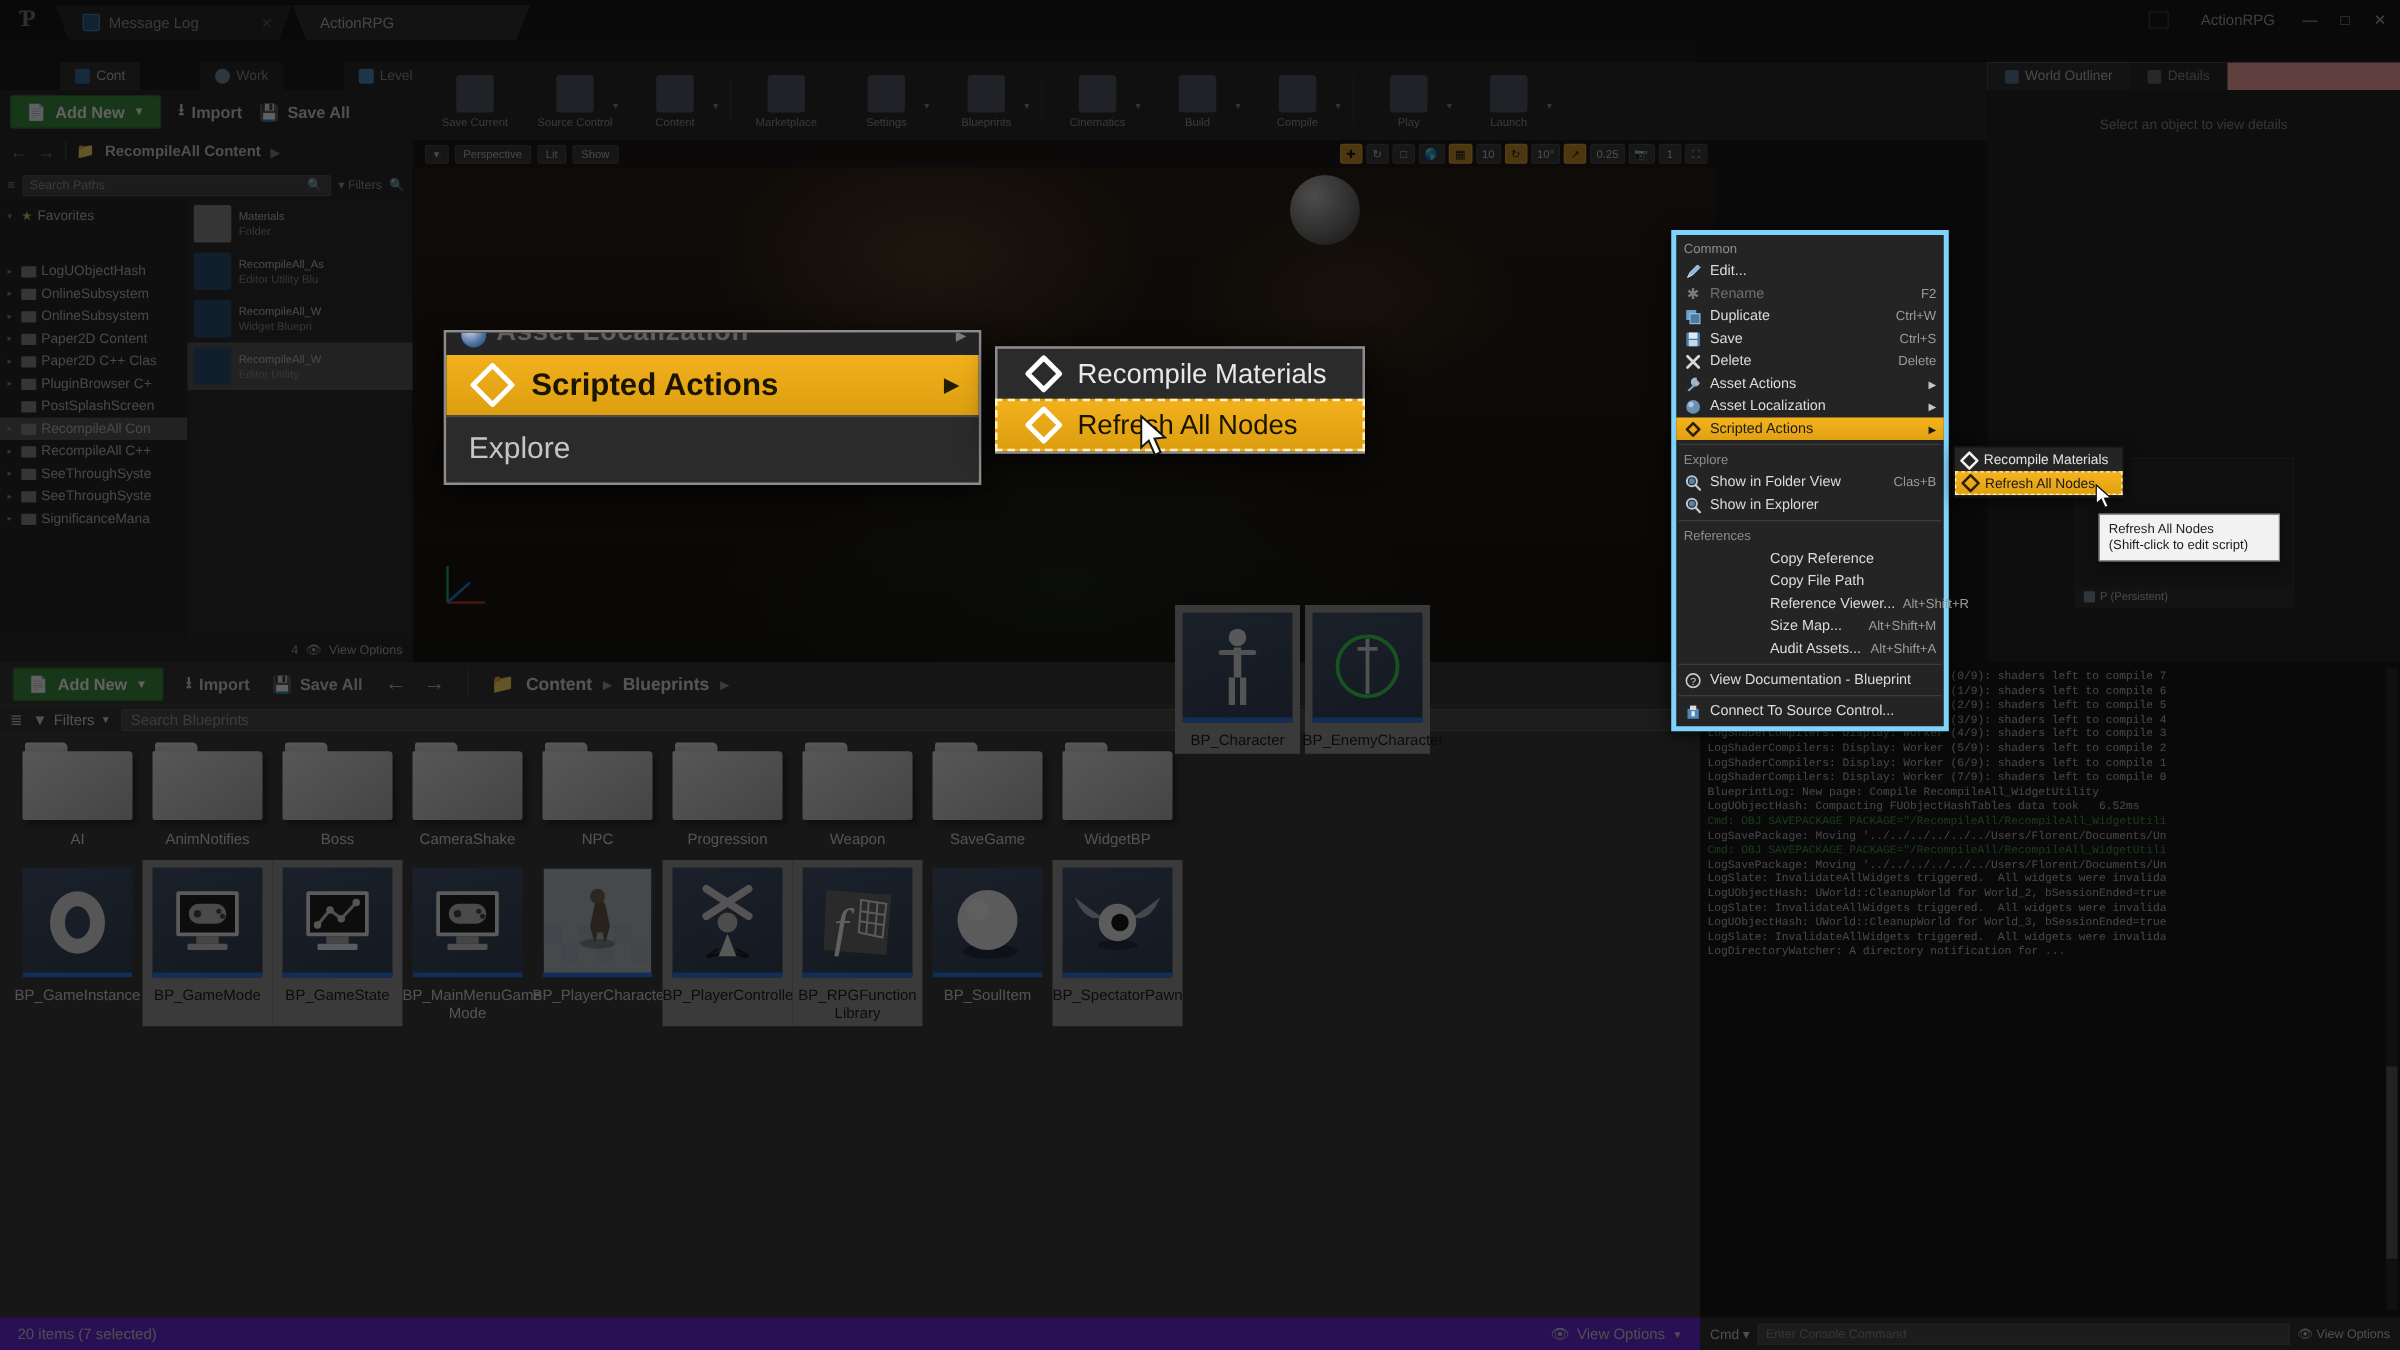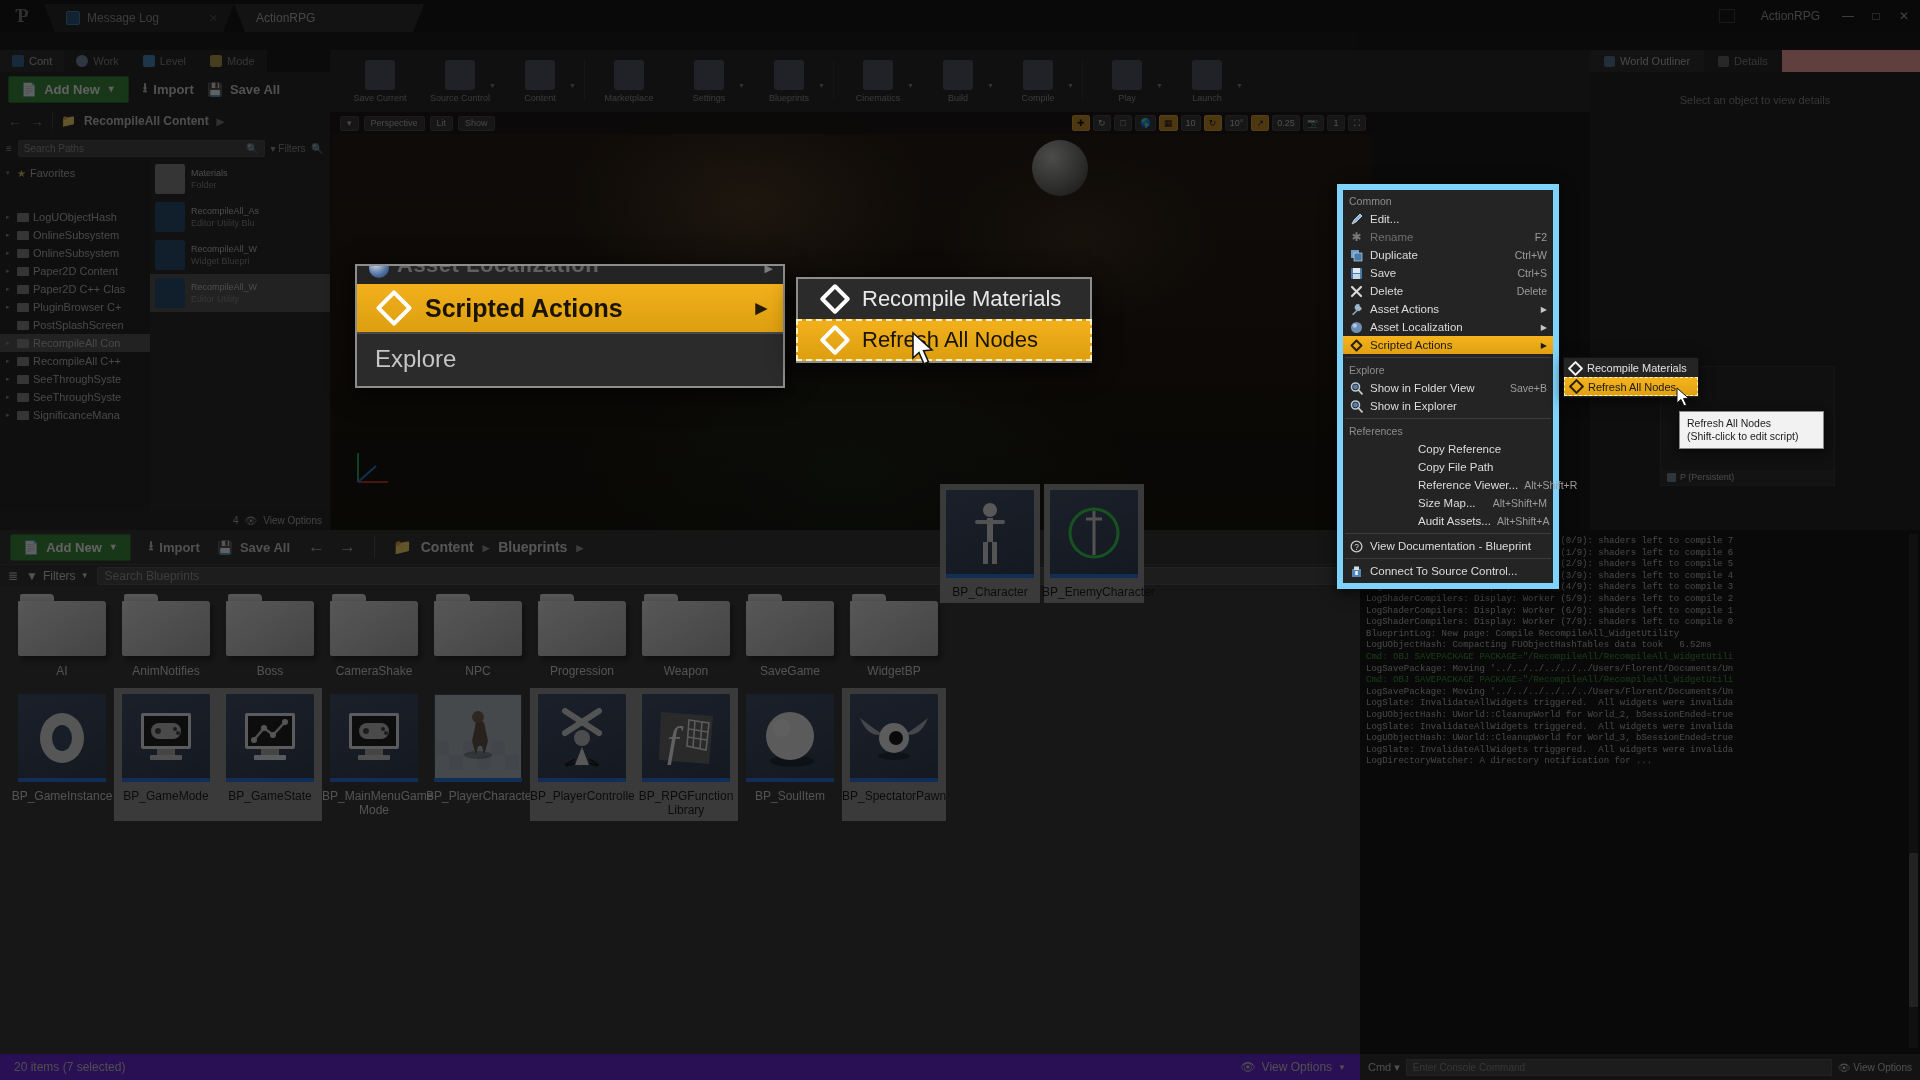--- a/index.html
+++ b/index.html
@@ -46,21 +46,21 @@
   }
   .menubar .mi { color:#a8a8a8; font-size:11px; padding:0 11px;margin-top:48px; }
   .dimoverlay {
     position:absolute; left:0; top:0; width:1920px; height:1080px;
     background:rgba(0,0,0,0.62); pointer-events:none; z-index:30;
   }
 
   
   .cb-top { position:absolute; left:0; top:50px; width:330px; height:480px; background:#262626; }
   .cb-tabs { display:flex; height:22px; background:#1f1f1f; }
-  .cb-tab { display:flex;align-items:center;gap:5px;padding:0 12px;font-size:11px;color:#8e8e8e;background:#2b2b2b;height:22px;}
+  .cb-tab { display:flex;align-items:center;gap:5px;padding:0 12px;font-size:11px;color:#8e8e8e;background:#2b2b2b;height:22px;margin-left:48px;}
   .cb-tab.sel { background:#343434; color:#bdbdbd; }
   .cb-tab .ci { width:12px;height:12px;border-radius:2px;}
   .toolrow {
     display:flex; align-items:center; gap:14px; height:34px; padding:0 8px; background:#2b2b2b;
   }
   .btn-addnew {
     background:#3f8f3f; border:1px solid #2f6f2f; color:#fff; font-size:13px; font-weight:bold;
     padding:5px 12px; display:flex; align-items:center; gap:7px; border-radius:2px;
   }
   .tool-lbl { color:#d2d2d2; font-size:13px; font-weight:bold; display:flex; align-items:center; gap:6px; }
@@ -171,21 +171,21 @@
   .log-lines .g { color:#3fa03f; }
   .log-foot { position:absolute; left:0; bottom:0; width:560px; height:26px; background:#333; display:flex; align-items:center; gap:6px; padding:0 8px;}
   .log-foot .cmd-lbl { color:#cfcfcf; font-size:11px;}
   .log-foot .cmd-in { flex:1; height:17px; background:#4a4a4a; border:1px solid #585858; color:#8f8f8f; font-size:10px; display:flex; align-items:center; padding:0 6px;}
   .log-scroll { position:absolute; right:2px; top:4px; width:9px; bottom:32px; background:#2a2a2a;}
   .log-scroll .thumb{position:absolute; left:0; width:9px; top:62%; height:30%; background:#5a5a5a; border-radius:1px;}
 
   
   .ctxmenu {
     position:absolute; left:1337px; top:184px; width:222px;
-    background:#242424; border:6px solid #7dd3fc; z-index:60;
+    background:#242424; border:4px solid #7dd3fc; z-index:60;
     box-shadow: 0 3px 14px rgba(0,0,0,.7); padding:2px 0 3px;
   }
   .ctx-head { color:#8d8d8d; font-size:10.5px; padding:3px 0 3px 6px; }
   .ctx-item { display:flex; align-items:center; height:18px; padding:0 6px 0 6px; color:#dcdcdc; font-size:11.5px; gap:6px; }
   .ctx-item.disabled { color:#6f6f6f; }
   .ctx-item.hl { background:linear-gradient(to bottom,#f5b41d,#e0a012); color:#1a1a1a; }
   .ctx-item .ic { width:15px; height:14px; flex:0 0 auto; display:flex; align-items:center; justify-content:center; font-size:11px;}
   .ctx-item .lbl { flex:1; white-space:nowrap; }
   .ctx-item .acc { color:#9c9c9c; font-size:10.5px; }
   .ctx-item .sub-arrow { color:#c5c5c5; font-size:8px; margin-left:4px;}
@@ -915,21 +915,21 @@
       <div class="ctx-head">Explore</div>
       <div class="ctx-item">
         <span class="ic">
           <svg width="13" height="13" viewBox="0 0 13 13">
             <circle cx="5.5" cy="5" r="4" fill="none" stroke="#b6c9dc" stroke-width="1.6"></circle>
             <circle cx="5.5" cy="5" r="2.4" fill="#5c7fa5"></circle>
             <path d="M8.4 8 L12 11.8" stroke="#c9c9c9" stroke-width="1.8" stroke-linecap="round"></path>
           </svg>
         </span>
         <span class="lbl">Show in Folder View</span>
-        <span class="acc">Save+B</span>
+        <span class="acc">Clas+B</span>
       </div>
       <div class="ctx-item">
         <span class="ic">
           <svg width="13" height="13" viewBox="0 0 13 13">
             <circle cx="5.5" cy="5" r="4" fill="none" stroke="#b6c9dc" stroke-width="1.6"></circle>
             <circle cx="5.5" cy="5" r="2.4" fill="#5c7fa5"></circle>
             <path d="M8.4 8 L12 11.8" stroke="#c9c9c9" stroke-width="1.8" stroke-linecap="round"></path>
           </svg>
         </span>
         <span class="lbl">Show in Explorer</span>

